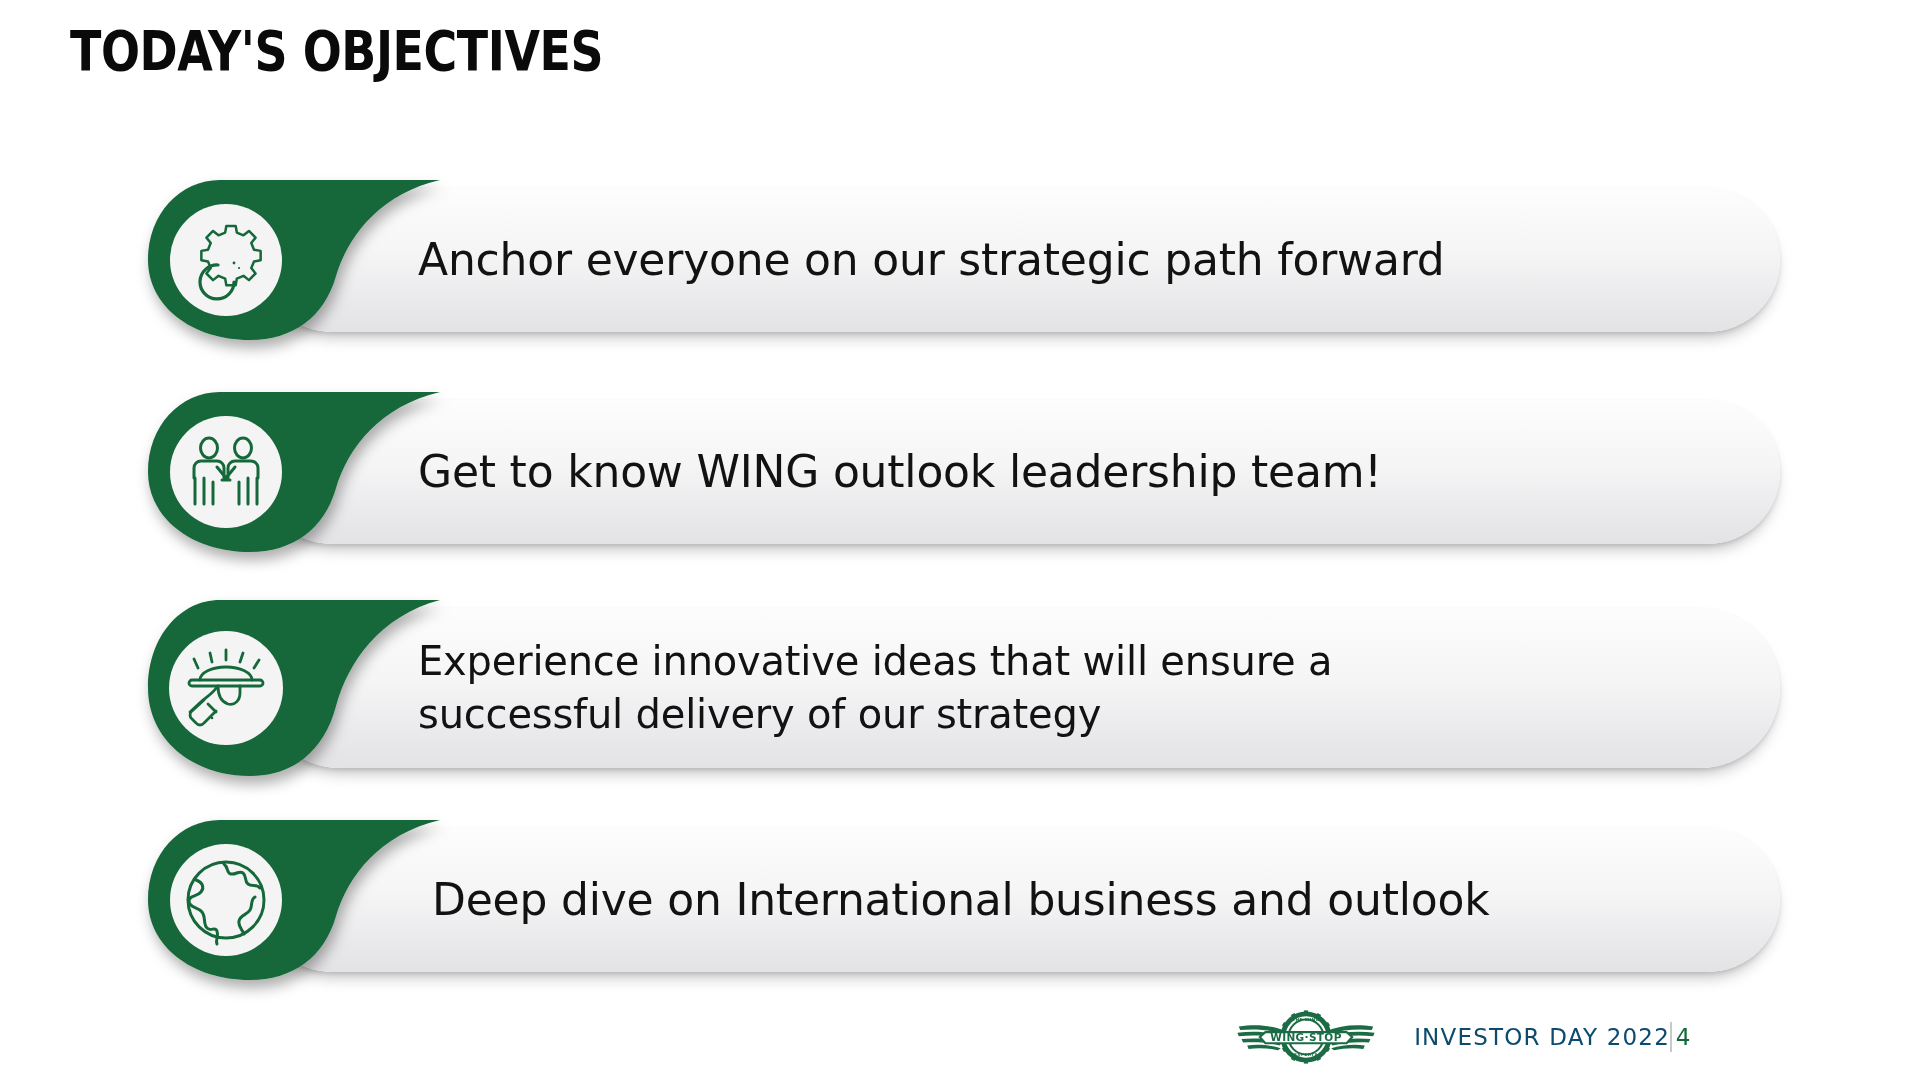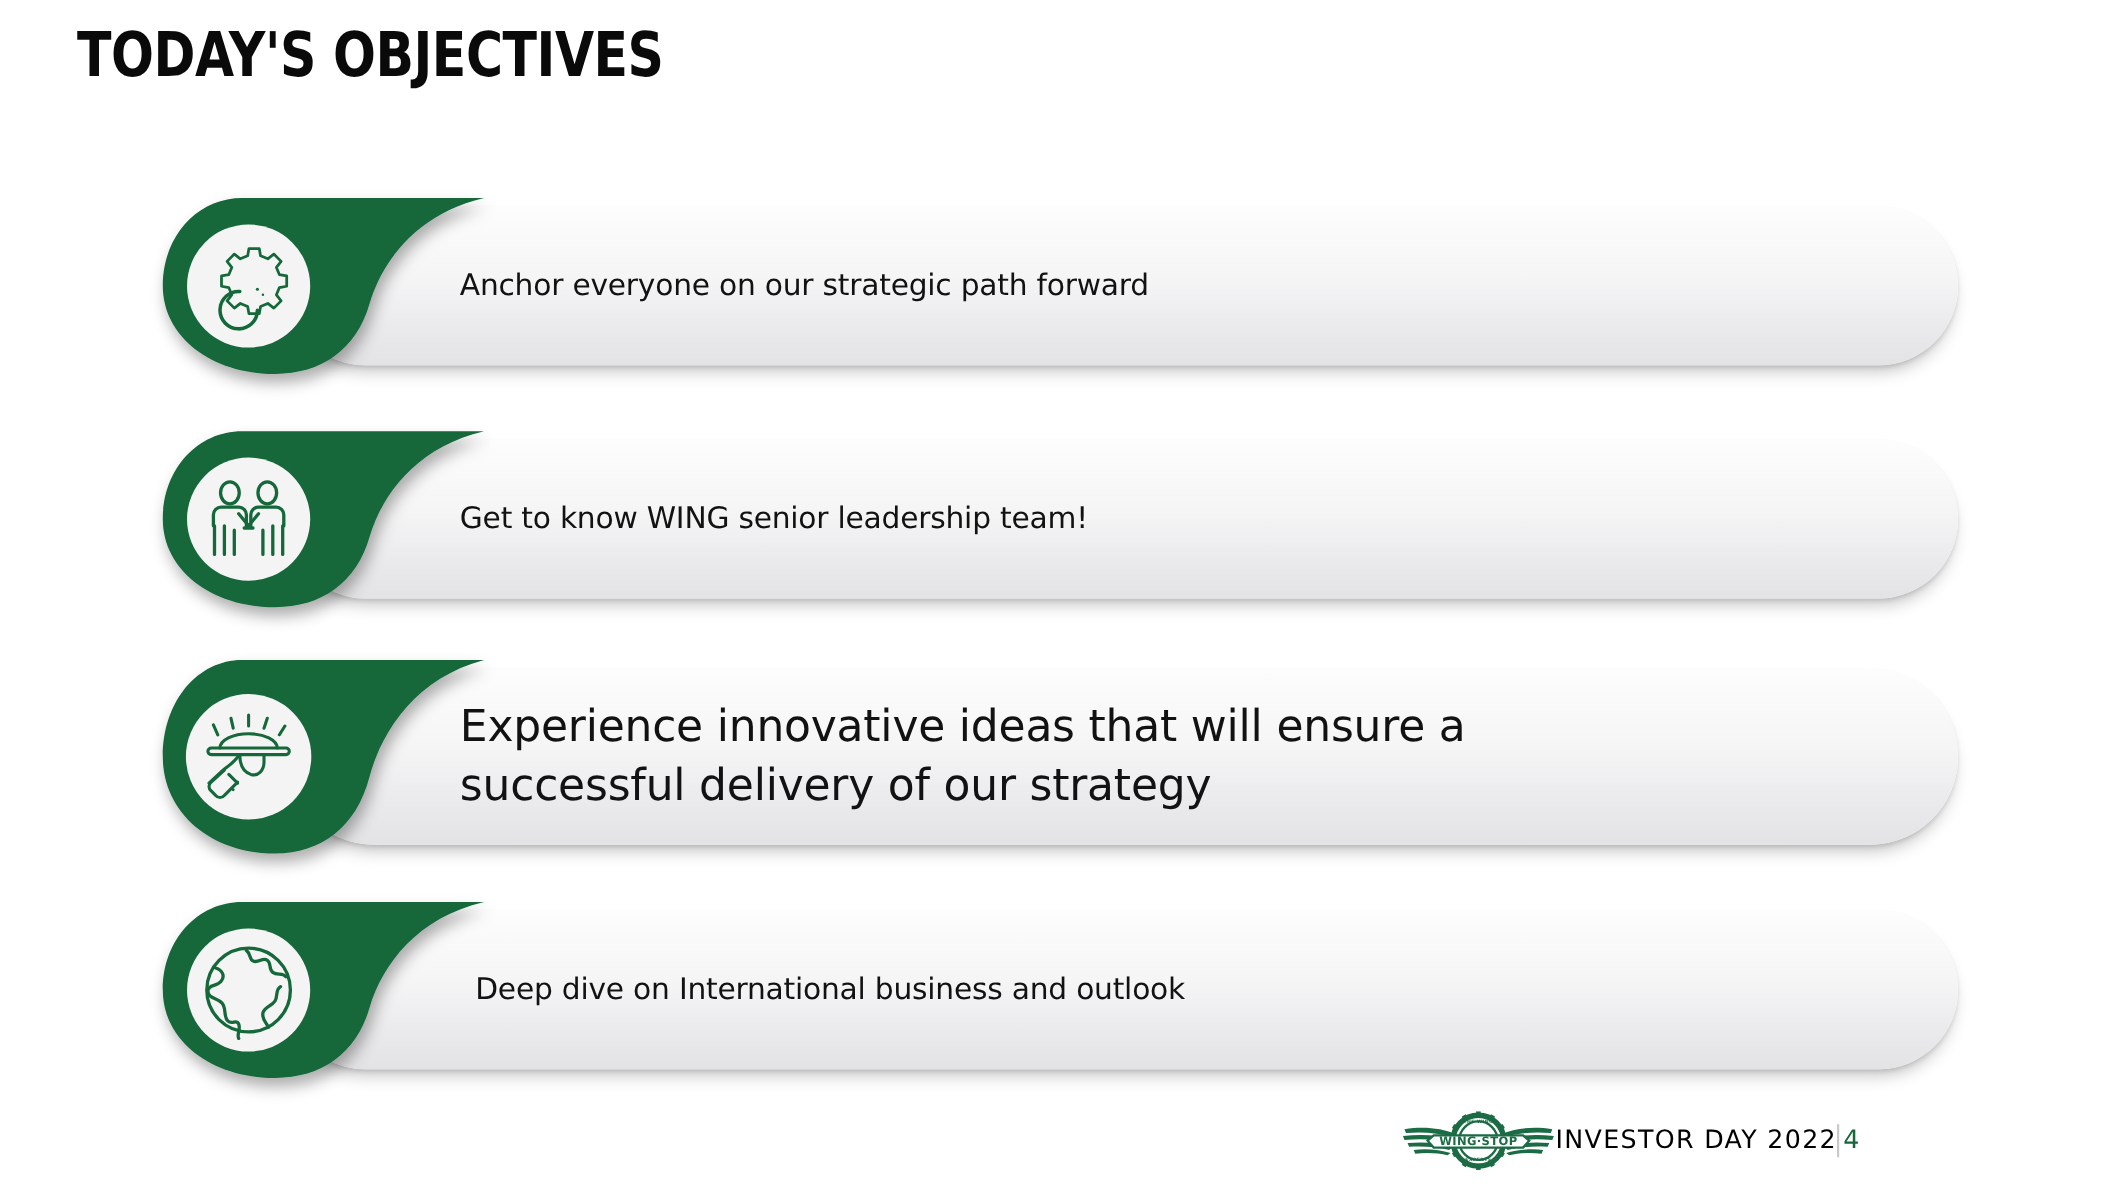--- a/index.html
+++ b/index.html
@@ -47,34 +47,34 @@
 
   .row-text{
     position:absolute;
     left:278px; right:90px; top:0; bottom:0;
     display:flex; align-items:center;
     font-family:"DejaVu Sans", sans-serif;
     font-size:40px; font-weight:400; color:#121212;
     line-height:1.32; letter-spacing:-0.2px;
     transform-origin:left center;
   }
-  .row-1 .row-text, .row-2 .row-text, .row-4 .row-text{ font-size:27px; }
+  .row-1 .row-text, .row-2 .row-text, .row-4 .row-text{ font-size:44px; }
   .row-4 .row-text{ left:292px; }
   .row-3 .row-text{ right:250px; }
 
   
   .footer{
     position:absolute; right:42px; bottom:14px;
     display:flex; align-items:center; 
   }
   .ws-logo{ width:140px; height:58px; display:block; }
   .footer-label{
     font-family:"DejaVu Sans", sans-serif;
     font-size:23px; letter-spacing:1.2px;
-    color:#000000; font-weight:400;
+    color:#0c4a6e; font-weight:400;margin-left:38px;
   }
   .footer-sep{
     width:2px; height:30px; background:#c9c9c9; display:block;
   }
   .footer-page{
     font-family:"DejaVu Sans", sans-serif;
     font-size:23px; color:#14683a; font-weight:400;
     min-width:22px; text-align:center;
   }
 </style>
@@ -138,21 +138,21 @@
             <ellipse cx="17" cy="-24" rx="8.5" ry="10"></ellipse>
             <path d="M-32 6 v-10 a7 7 0 0 1 7 -7 h16 a7 7 0 0 1 7 7 v10"></path>
             <path d="M32 6 v-10 a7 7 0 0 0 -7 -7 h-16 a7 7 0 0 0 -7 7 v10"></path>
             <path d="M-9 -5 L0 6 L9 -5"></path>
             <path d="M-31 6 v26 M-22 6 v26 M-13 10 v22"></path>
             <path d="M31 6 v26 M22 6 v26 M13 10 v22"></path>
             <path d="M-4 8 h8"></path>
           </g>
         </svg>
       </span>
-      <div class="row-text">Get to know WING senior leadership team!</div>
+      <div class="row-text">Get to know WING outlook leadership team!</div>
     </div>
 
     <div class="row row-4">
       <div class="pill"></div>
       <div class="badge">
         <svg viewBox="0 0 300 160" preserveAspectRatio="none">
           <defs>
             <filter id="sh4" x="-30%" y="-30%" width="180%" height="190%">
               <feDropShadow dx="3" dy="8" stdDeviation="7" flood-color="#000" flood-opacity="0.32"></feDropShadow>
             </filter>

